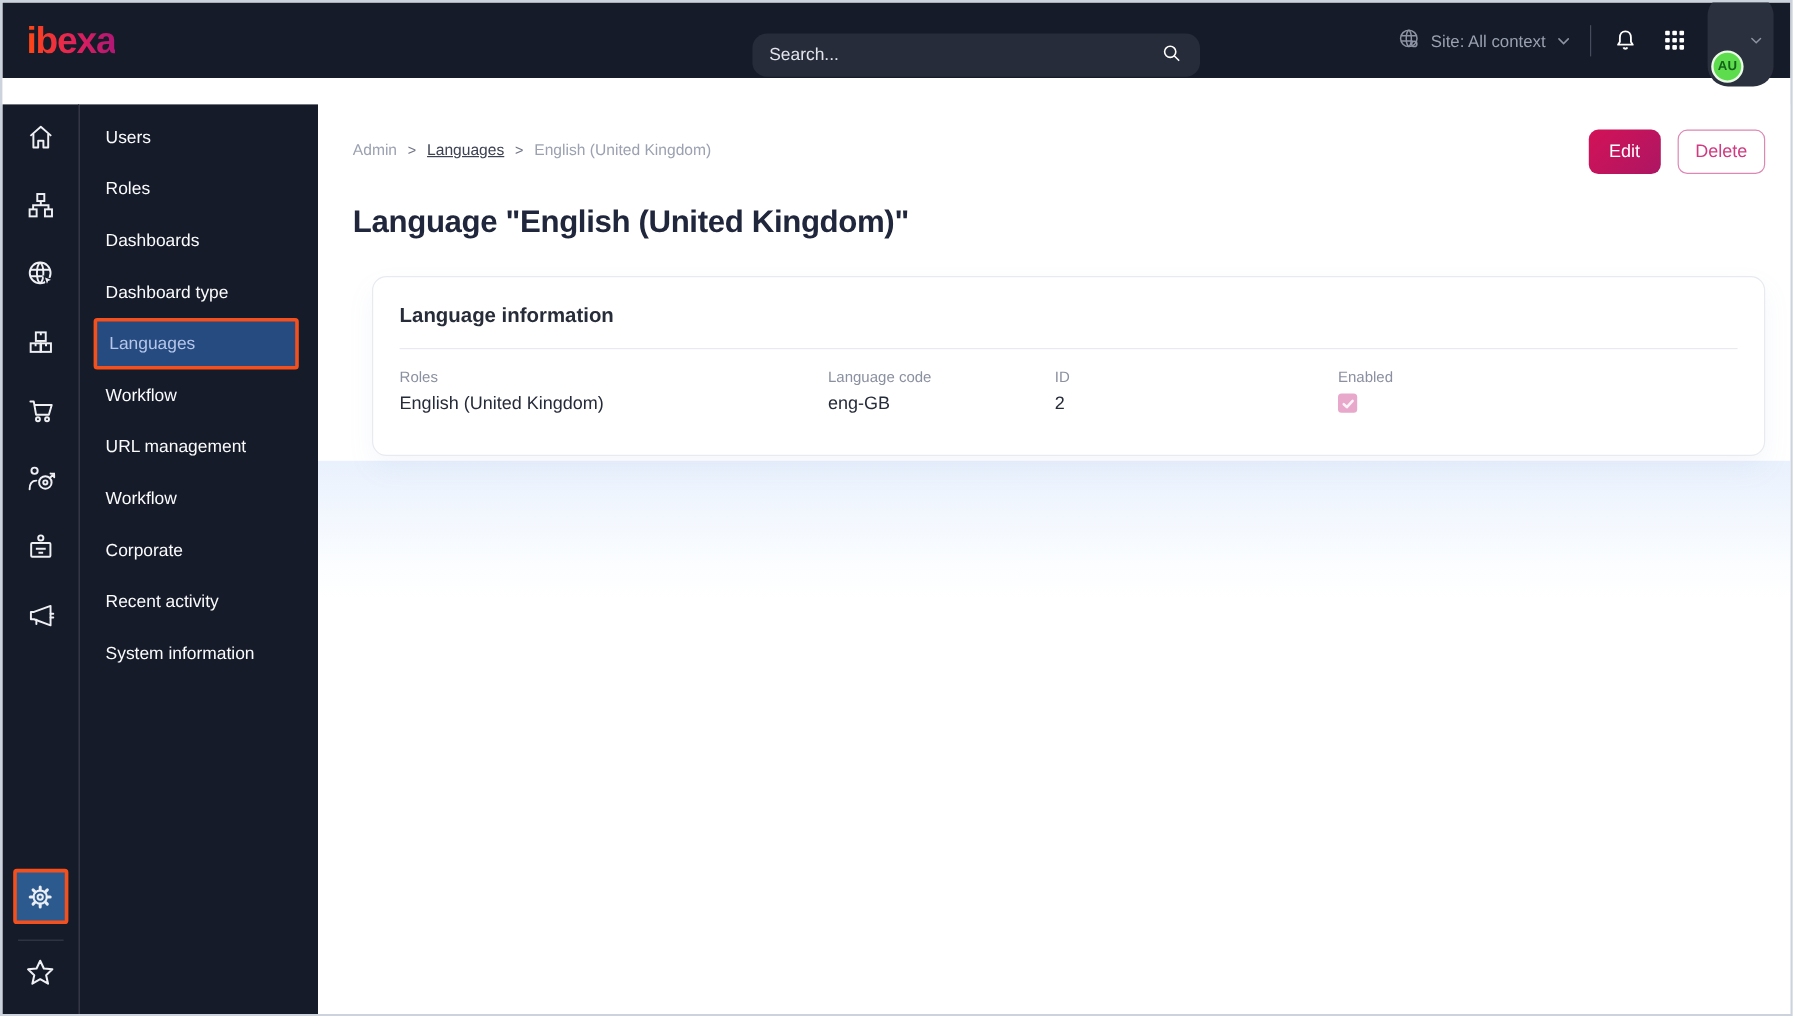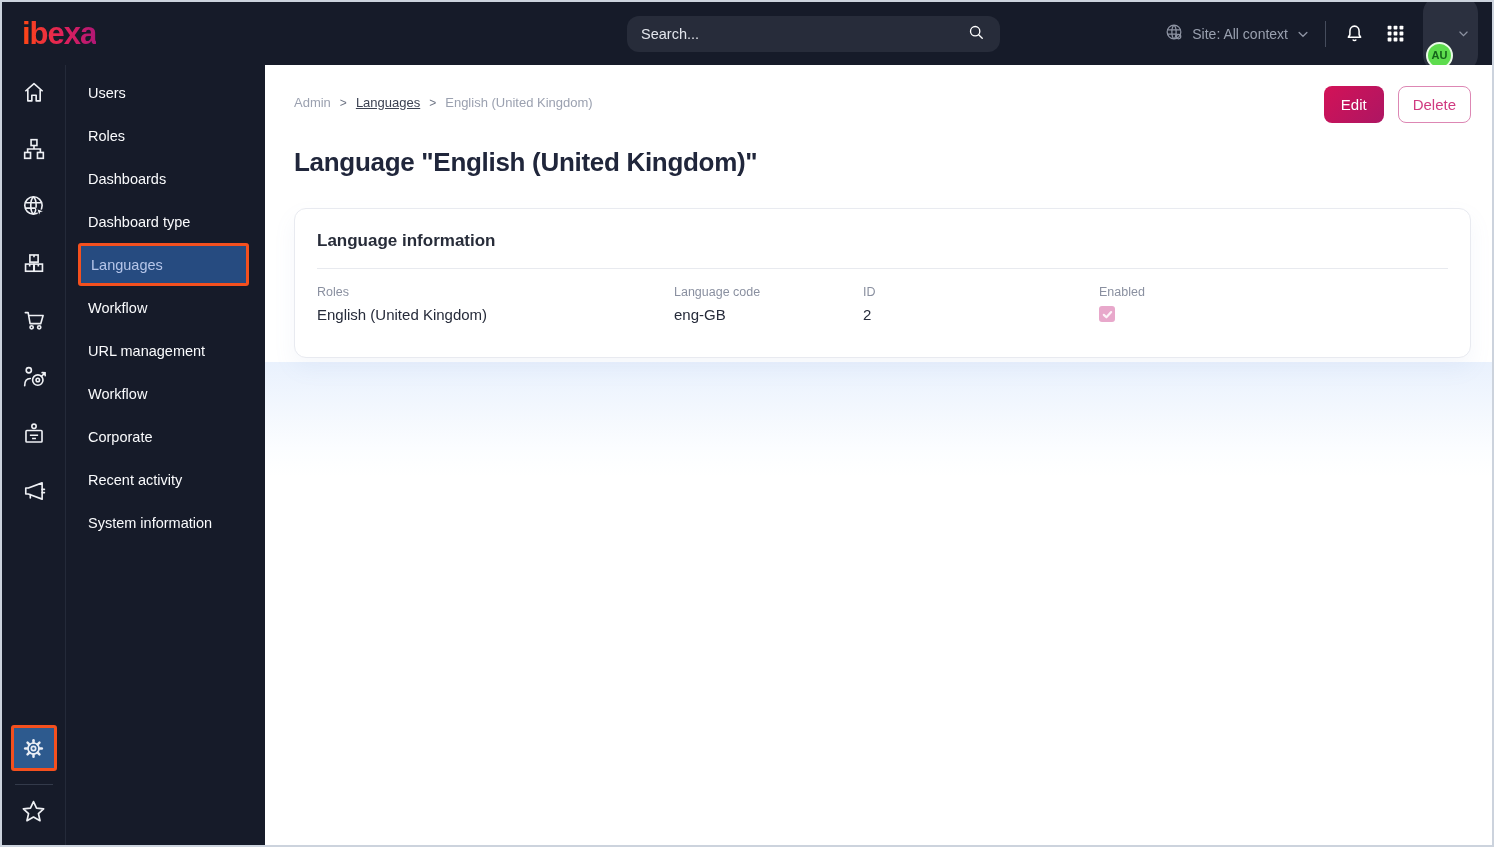--- a/index.html
+++ b/index.html
@@ -1,25 +1,25 @@
 <!DOCTYPE html>
 <html><head>
 <meta charset="utf-8">
 <style>
   * { margin:0; padding:0; box-sizing:border-box; }
   html,body { width:1494px; height:847px; background:#fff; }
   body { font-family:"Liberation Sans","DejaVu Sans",sans-serif; }
-  .frame { width:1494px; height:847px; border:2px solid #ccd3dd; background:#fff; overflow:hidden; display:flex; flex-direction:column; }
+  .frame { width:1494px; height:847px; border:2px solid #ccd3dd; background:#fff; overflow:hidden; display:flex; flex-direction:column;gap:22px; }
 
   
   .topbar { height:63px; background:#161b29; display:flex; align-items:center; position:relative; flex:0 0 auto; }
   .logo { margin-left:20px; font-size:31px; font-weight:800; letter-spacing:-1px;
           background:linear-gradient(90deg,#ff4713 0%,#e0215b 55%,#b01775 100%);
           -webkit-background-clip:text; background-clip:text; color:transparent; cursor:pointer; }
-  .search { position:absolute; left:625px; top:14px; width:373px; height:36px; background:#272c3a;
+  .search { position:absolute; left:625px; top:26px; width:373px; height:36px; background:#272c3a;
             border-radius:12px; display:flex; align-items:center; padding:12px 14px; }
   .search input { flex:1; background:transparent; border:none; outline:none; color:#e9ebf1; font-size:14.5px; }
   .search input::placeholder { color:#e2e5ec; opacity:1; }
   .top-right { margin-left:auto; display:flex; align-items:center; gap:15px; margin-right:14px; }
   .site-ctx { display:flex; align-items:center; gap:8px; color:#99a0af; font-size:14px; cursor:pointer; }
   .vdiv { width:1px; height:26px; background:#454c5c; }
   .icon-btn { background:none; border:none; cursor:pointer; display:flex; align-items:center; padding:2px; }
   .avatar-pill { display:flex; align-items:center; gap:4px; background:#2b303f; border-radius:17px; padding:3px 8px 3px 3px; cursor:pointer; }
   .avatar { width:27px; height:27px; border-radius:50%; background:#5ddc4d; border:2px solid #eafbe7;
             display:flex; align-items:center; justify-content:center; font-size:11px; font-weight:bold; color:#14631a;margin-top:43px; }
@@ -51,21 +51,21 @@
   .bc-muted { color:#9ba1b0; }
   .btns { display:flex; gap:14px; }
   .btn-edit { background:linear-gradient(135deg,#d31257 0%,#ad1663 100%); color:#fff; border:none; font-size:15px;
               padding:10px 17px; border-radius:8px; cursor:pointer; font-family:inherit; }
   .btn-delete { background:#fff; color:#d03a80; border:1px solid #dd87b4; font-size:15px;
                 padding:9px 14px; border-radius:8px; cursor:pointer; font-family:inherit; }
   .page-title { font-size:26px; font-weight:bold; color:#20263b; letter-spacing:-0.3px; padding:24px 21px 0 29px; }
 
   .card-wrap { padding:30px 21px 0 29px; }
   .card { background:#fff; border:1px solid #e8eaf0; border-radius:12px; padding:22px 22px 34px;
-          box-shadow:0 10px 22px rgba(130,155,205,0.08); }
+          box-shadow:0 10px 22px rgba(130,155,205,0.08);margin-left:16px; }
   .card-title { font-size:17px; font-weight:bold; color:#272c39; }
   .card-div { height:1px; background:#e8eaef; margin-top:17px; }
   .fields { display:flex; margin-top:16px; }
   .field { display:flex; flex-direction:column; }
   .f0 { width:357px; } .f1 { width:189px; } .f2 { width:236px; } .f3 { flex:1; }
   .f-label { font-size:12.5px; color:#8a90a0; }
   .f-value { font-size:15px; color:#262b3a; margin-top:7px; }
   .checkbox { width:16px; height:16px; margin-top:7px; background:#e8a8cb; border-radius:3px;
               display:flex; align-items:center; justify-content:center; }
   .checkbox svg { display:block; }

